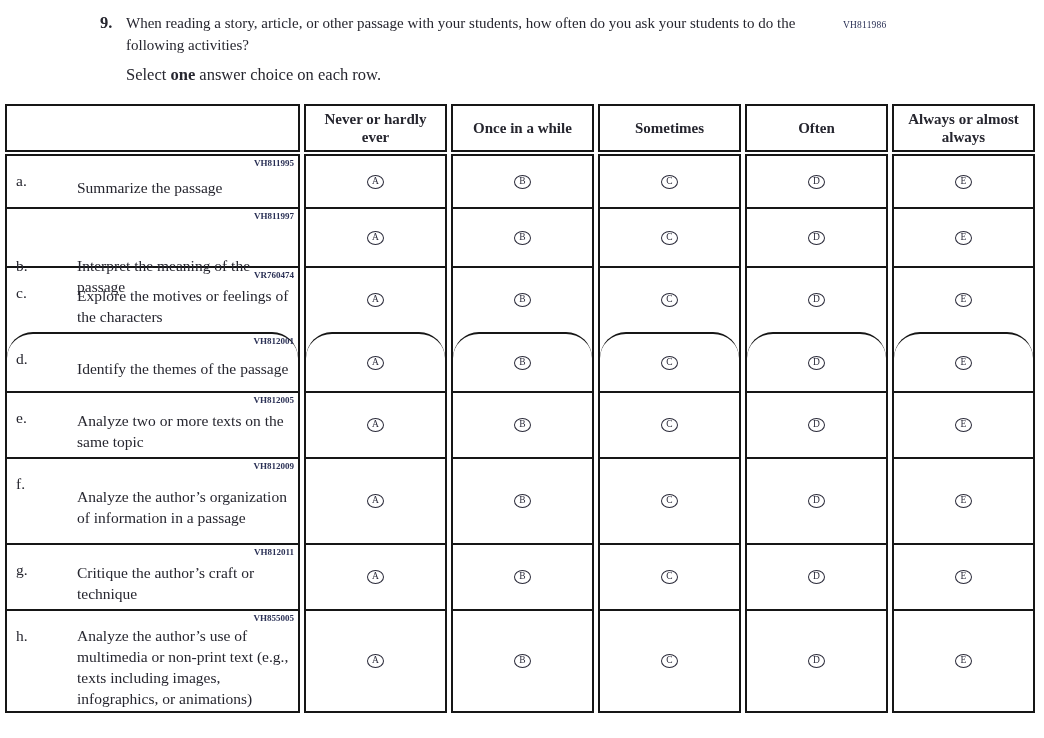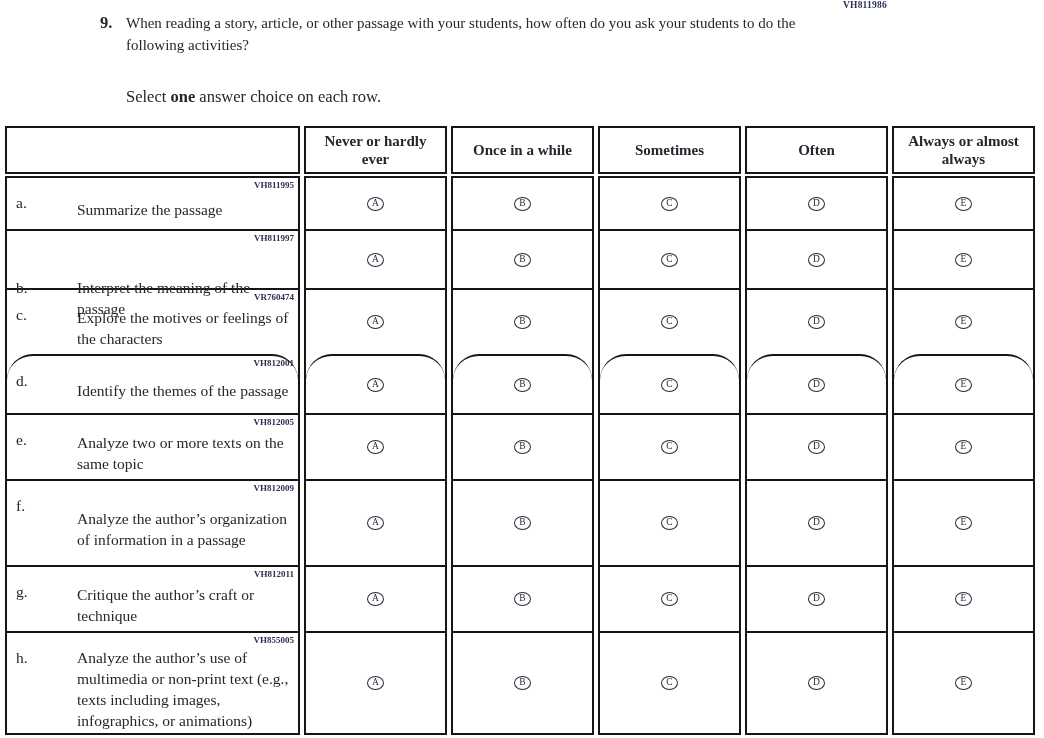--- a/index.html
+++ b/index.html
@@ -6,42 +6,42 @@
   html, body { background: #ffffff; }
   body {
     width: 1044px; height: 738px;
     font-family: "Liberation Serif", serif;
     color: #26262f;
     position: relative;
     overflow: hidden;
   }
   .top-code {
     position: absolute;
-    left: 843px; top: 0;
+    left: 843px; top: 20px;
     font-size: 9.5px;
-    font-weight: bold;
+    font-weight: normal;
     letter-spacing: 0.2px;
     color: #2a3055;
   }
   .question-block { padding: 12px 0 0 100px; }
   .q-line { display: flex; }
   .q-num {
     font-weight: bold;
     width: 26px;
     flex-shrink: 0;
     font-size: 16.5px;
     line-height: 22px;
   }
   .q-text {
     font-size: 15px;
     line-height: 22px;
     width: 690px;
   }
   .q-instruction {
-    margin: 30px 0 0 26px;
+    margin: 8px 0 0 26px;
     font-size: 16.5px;
     line-height: 22px;
   }
   .survey-table {
     margin: 18px 0 0 5px;
     display: flex;
     gap: 4px;
     width: fit-content;
   }
   .strip { width: 143px; flex-shrink: 0; }

